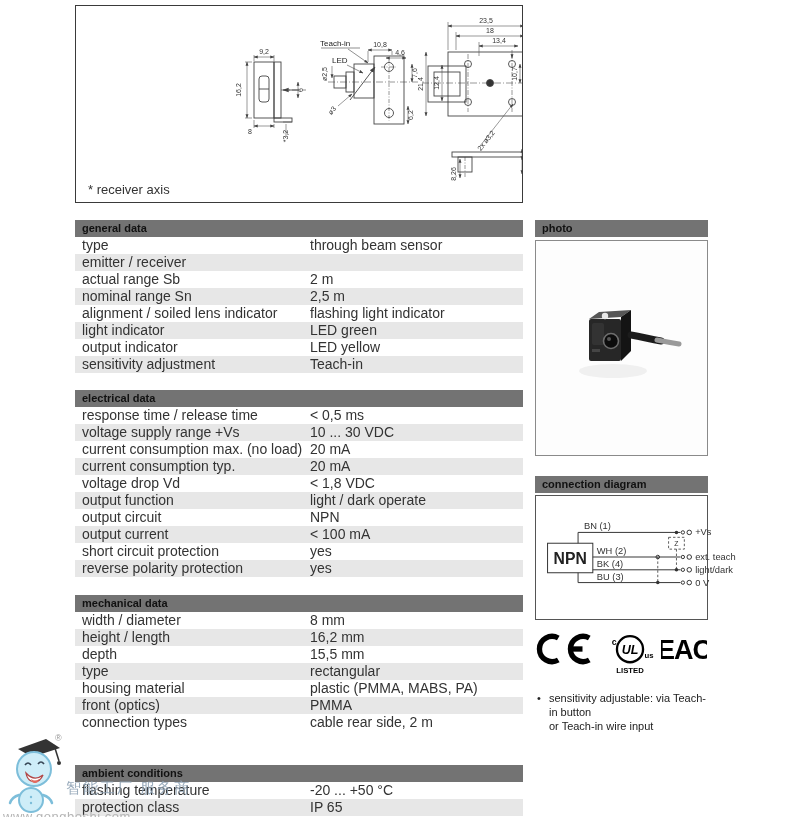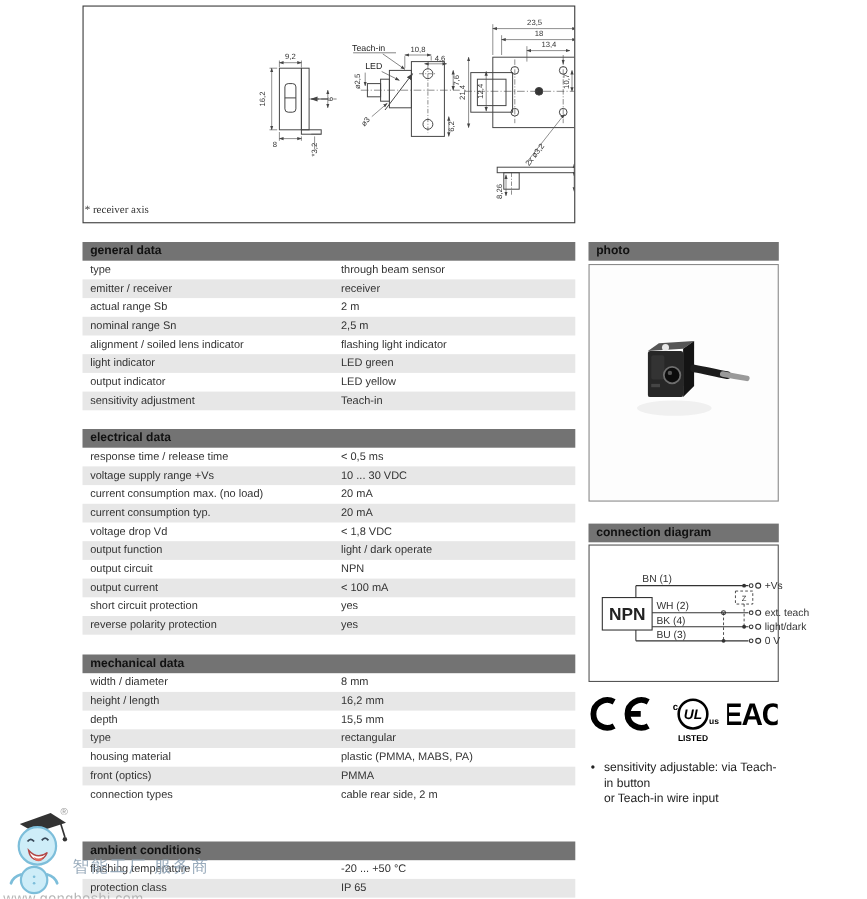--- a/index.html
+++ b/index.html
@@ -8,28 +8,28 @@
     font-family:"Liberation Sans",sans-serif;color:#2b2b2b;overflow:hidden;
   }
   
   .drawbox{
     position:absolute;left:75px;top:5px;width:446px;height:196px;
     border:1px solid #3a3a3a;background:#fff;
   }
   .drawbox svg{display:block;}
   .dim{font-size:7px;fill:#333;}
   .lbl{font-size:8px;fill:#222;}
-  .foot{position:absolute;left:1px;bottom:5px;font-size:10px;color:#333;font-family:Liberation Serif, serif;}
+  .foot{position:absolute;left:12px;bottom:5px;font-size:13px;color:#333;}
   
   .col-left{position:absolute;left:75px;top:220px;width:448px;}
   .thead{
     background:#737373;font-weight:bold;font-size:11px;height:17px;
     line-height:17px;padding-left:7px;color:#111;
   }
-  .trow{display:flex;height:17px;line-height:17px;font-size:10px;color:#333;}
+  .trow{display:flex;height:17px;line-height:17px;font-size:14px;color:#333;}
   .trow.alt{background:#e7e7e7;}
   .tkey{padding-left:7px;width:228px;flex:none;}
   .tval{flex:1;}
   section.tbl{margin:0;}
   #tbl0{margin-bottom:17px;}
   #tbl1{margin-bottom:18px;}
   #tbl2{margin-bottom:34px;}
   
   .col-right{position:absolute;left:535px;top:220px;width:173px;}
   .pbox{
@@ -183,21 +183,20 @@
 
 <div class="col-left">
   <section class="tbl" id="tbl0">
       <div class="thead">general data</div>
       <div class="trow">
         <span class="tkey">type</span>
         <span class="tval">through beam sensor</span>
       </div>
       <div class="trow alt">
         <span class="tkey">emitter / receiver</span>
-        <span class="tval">receiver</span>
       </div>
       <div class="trow">
         <span class="tkey">actual range Sb</span>
         <span class="tval">2 m</span>
       </div>
       <div class="trow alt">
         <span class="tkey">nominal range Sn</span>
         <span class="tval">2,5 m</span>
       </div>
       <div class="trow">

